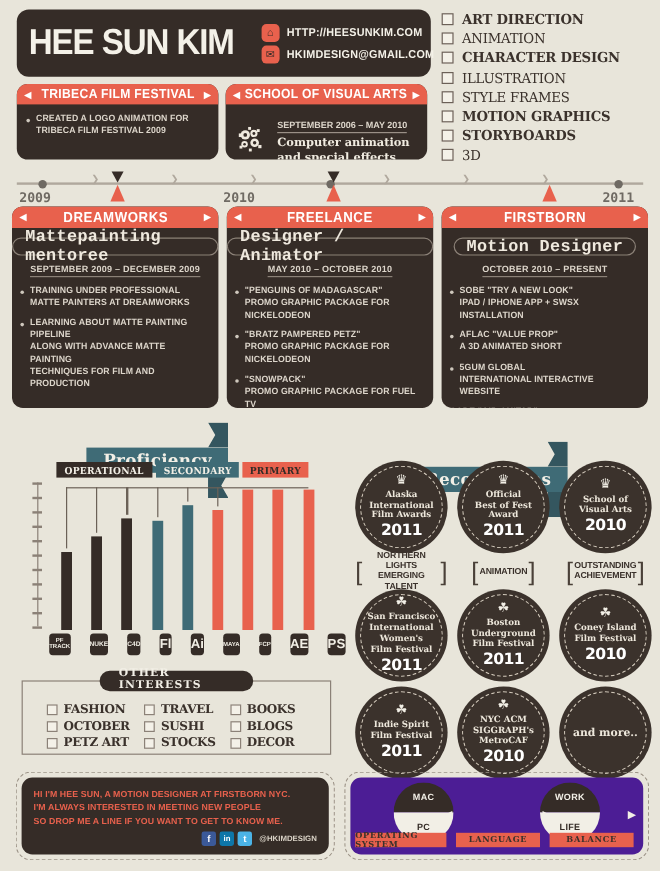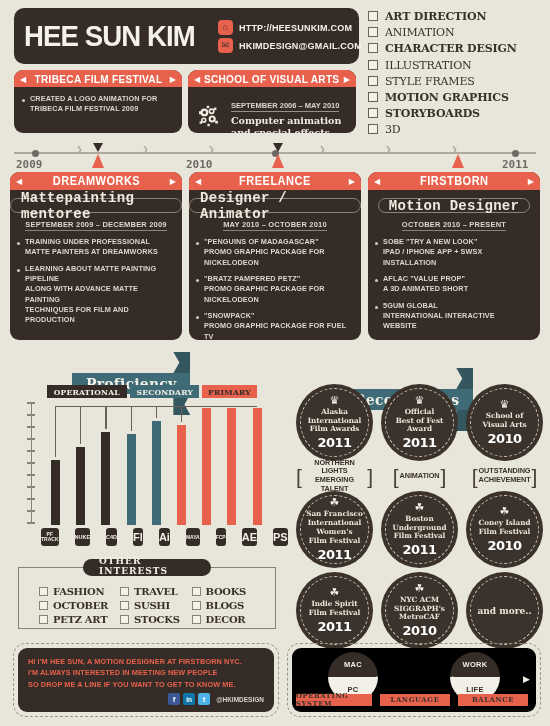--- a/index.html
+++ b/index.html
@@ -214,21 +214,21 @@
   }
   .nline { color:#e8614d; font-size:7.3px; font-weight:bold; line-height:1.55;
     letter-spacing:0.1px; }
   .social { position:absolute; right:10px; bottom:7px; display:flex; align-items:center; gap:3px; }
   .sq { width:12px; height:12px; border-radius:2px; display:flex; align-items:center;
     justify-content:center; color:#fff; font-size:8px; font-weight:bold; }
   .handle { color:#d9d2c6; font-size:6.5px; font-weight:bold; margin-left:3px; }
 
   
   .bal { position:absolute; left:292px; top:648px; width:244px; height:64px;
-    background:#000000; border-radius:9px; }
+    background:#4c1d95; border-radius:9px; }
   .bal::before {
     content:""; position:absolute; inset:-5px; border:1.5px dashed #9d9488;
     border-radius:13px;
   }
   .toggles { position:absolute; left:0; top:4px; width:244px; display:flex;
     align-items:center; justify-content:space-around; }
   .tg { width:50px; }
   .circ { width:50px; height:50px; border-radius:50%; overflow:hidden; position:relative; }
   .half { height:25px; display:flex; align-items:center; justify-content:center; }
   .half.top { background:#352c27; }

